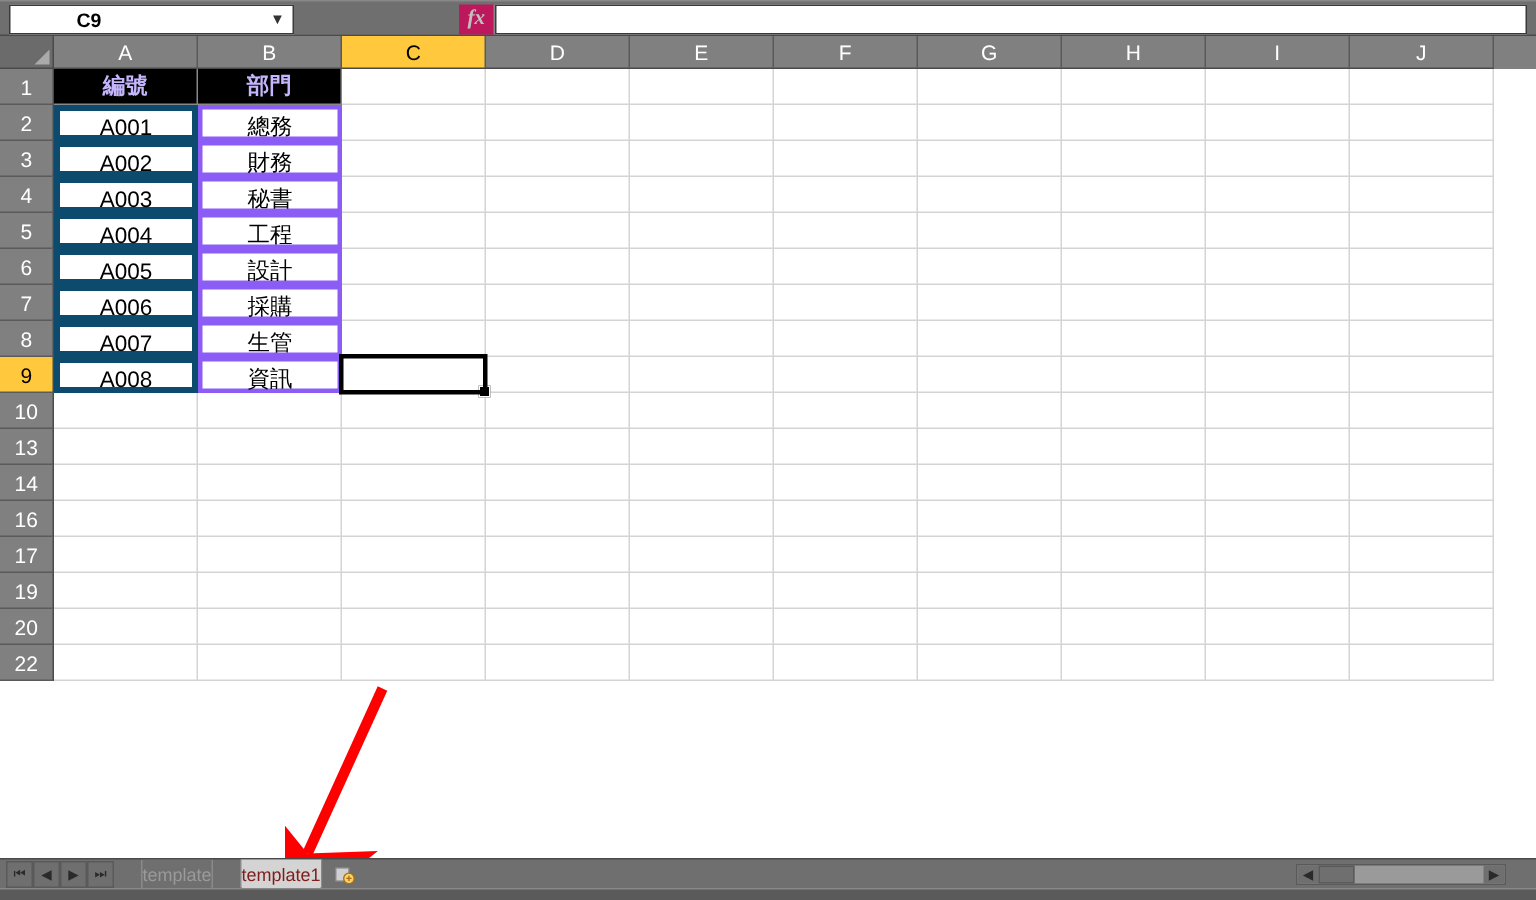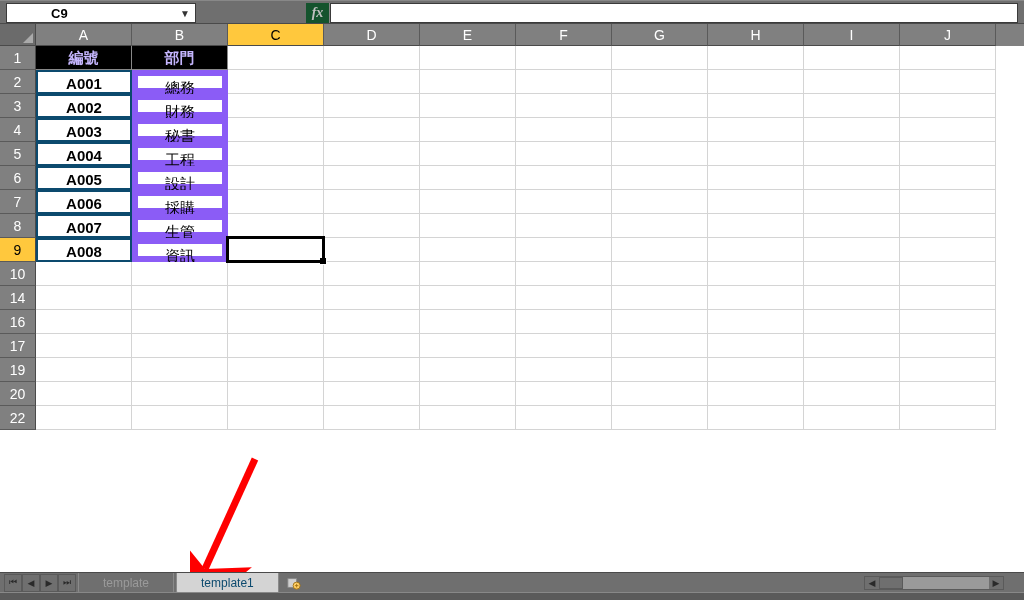--- a/index.html
+++ b/index.html
@@ -42,21 +42,21 @@
   font-size: 10px;
 }
 .fx-splitter {
   width: 110px;
   height: 20px;
   background: #6f6f6f;
 }
 .fx-button {
   width: 24px;
   height: 20px;
-  background: #14532d;
+  background: #be185d;
   color: #c0c0c0;
   display: flex;
   align-items: center;
   justify-content: center;
   font-family: "Times New Roman", serif;
   font-style: italic;
   font-size: 14px;
   font-weight: bold;
   border-right: 1px solid #888;
 }
@@ -140,25 +140,24 @@
   background: #fff;
 }
 .cell.header-cell {
   background: #000;
   color: #c4b5fd;
   font-weight: bold;
   border-right: 1px solid #888;
   border-bottom: 1px solid #888;
 }
 .cell.data-a {
-  border: 2px solid #0c4a6e;
-  font-weight: bold;
+  border: 4px solid #0c4a6e;
 }
 .cell.data-b {
-  border: 6px solid #8b5cf6;
+  border: 3px solid #8b5cf6;
 }
 .cell.selected {
   position: relative;
 }
 .cell.selected::after {
   content: "";
   position: absolute;
   top: -2px; left: -2px; right: -2px; bottom: -2px;
   border: 3px solid #000;
   pointer-events: none;
@@ -191,34 +190,34 @@
   background: #6f6f6f;
   border: 1px solid #5a5a5a;
   color: #2a2a2a;
   font-size: 9px;
   display: flex;
   align-items: center;
   justify-content: center;
 }
 .sheet-tab {
   height: 20px;
-  padding: 0 24px;
+  padding: 0 0;
   line-height: 20px;
   font-size: 12px;
   color: #9a9a9a;
   background: #6f6f6f;
   border: 1px solid #8a8a8a;
   border-top: none;
   border-bottom-left-radius: 2px;
   border-bottom-right-radius: 2px;
-  margin-left: 2px;
+  margin-left: 18px;
 }
 .sheet-tab.active {
   background: #d4d4d4;
-  color: #0c4a6e;
+  color: #7f1d1d;
 }
 .new-sheet-btn {
   width: 22px;
   height: 18px;
   margin-left: 4px;
   font-size: 12px;
   color: #ccc;
   display: flex;
   align-items: center;
   justify-content: center;
@@ -406,20 +405,33 @@
       <div class="cell"></div>
       <div class="cell"></div>
       <div class="cell"></div>
       <div class="cell"></div>
       <div class="cell"></div>
       <div class="cell"></div>
       <div class="cell"></div>
     </div>
     <div class="row">
       <div class="row-header">10</div>
+      <div class="cell"></div>
+      <div class="cell"></div>
+      <div class="cell"></div>
+      <div class="cell"></div>
+      <div class="cell"></div>
+      <div class="cell"></div>
+      <div class="cell"></div>
+      <div class="cell"></div>
+      <div class="cell"></div>
+      <div class="cell"></div>
+    </div>
+    <div class="row">
+      <div class="row-header">13</div>
       <div class="cell"></div>
       <div class="cell"></div>
       <div class="cell"></div>
       <div class="cell"></div>
       <div class="cell"></div>
       <div class="cell"></div>
       <div class="cell"></div>
       <div class="cell"></div>
       <div class="cell"></div>
       <div class="cell"></div>

